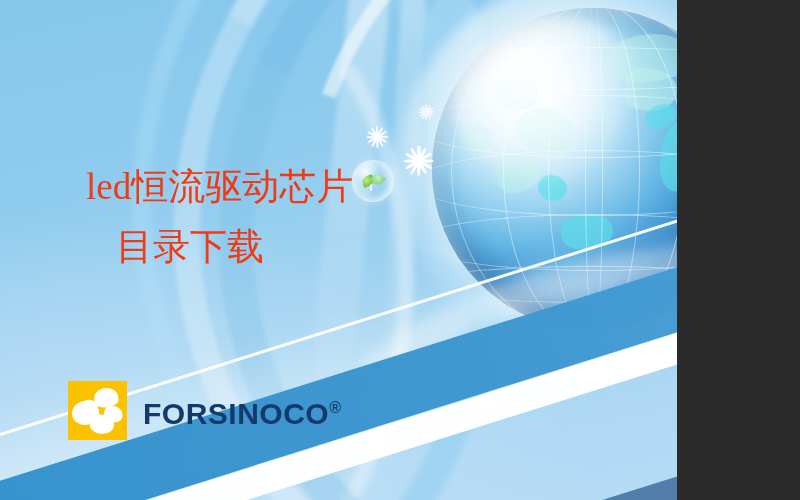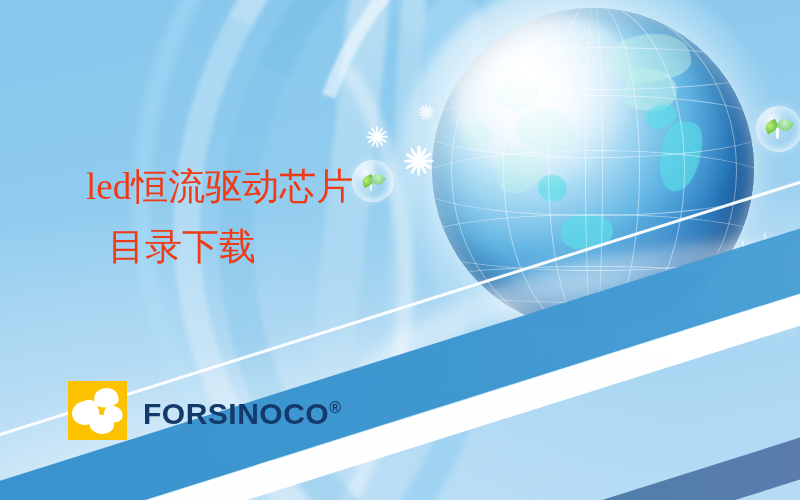--- a/index.html
+++ b/index.html
@@ -2,21 +2,21 @@
 <html><head>
 <meta charset="utf-8">
 <style>
   html, body {
     margin: 0;
     padding: 0;
     background: #2b2b2b;
   }
   #stage {
     position: relative;
-    width: 800px;
+    width: 677px;
     height: 500px;
     overflow: hidden;
     font-family: "Liberation Sans", sans-serif;
     background: linear-gradient(160deg, #8ecaee 0%, #93cdef 35%, #a9d6f3 70%, #bcdff6 100%);
   }
 
   
   .sky-base {
     position: absolute;
     inset: 0;
@@ -308,21 +308,21 @@
     left: 86px;
     top: 163px;
     color: #f03a16;
     font-size: 37px;
     line-height: 48px;
     font-family: "Liberation Serif", "DejaVu Serif", serif;
     white-space: nowrap;
     z-index: 40;
   }
   .headline .line-1 { display: block; letter-spacing: 0px; }
-  .headline .line-2 { display: block; margin-left: 22px; margin-top: 12px; }
+  .headline .line-2 { display: block; margin-left: 30px; margin-top: 12px; }
 
   
   .logo {
     position: absolute;
     left: 68px;
     top: 381px;
     display: flex;
     align-items: center;
     z-index: 40;
   }

